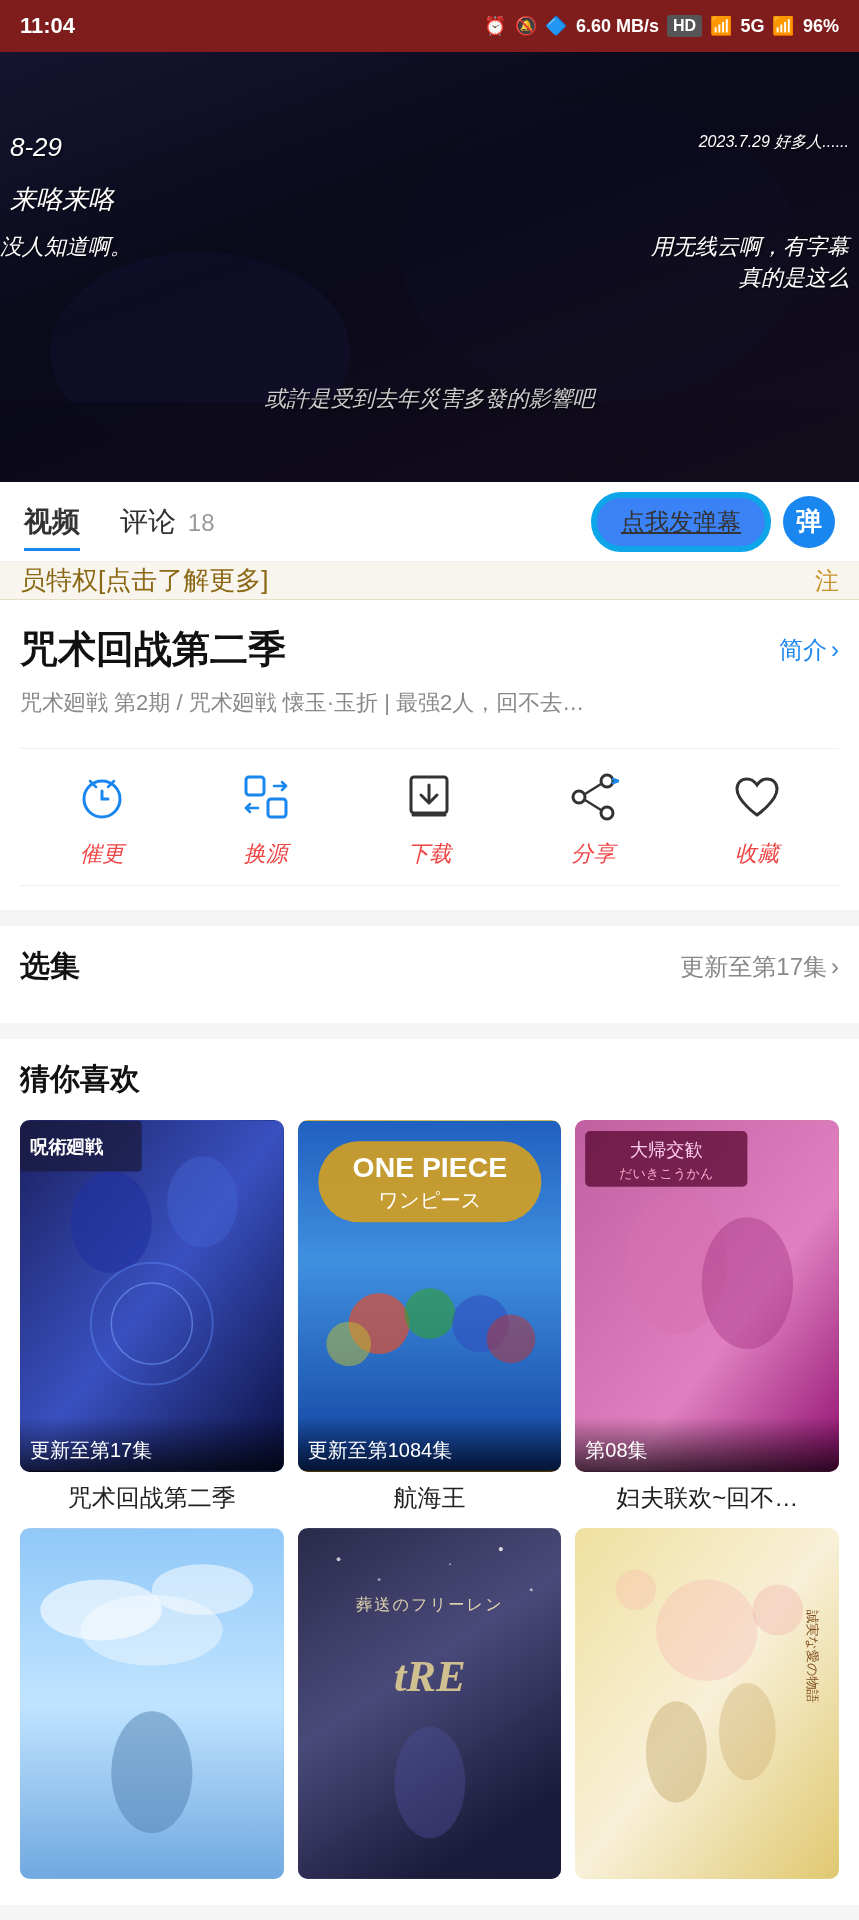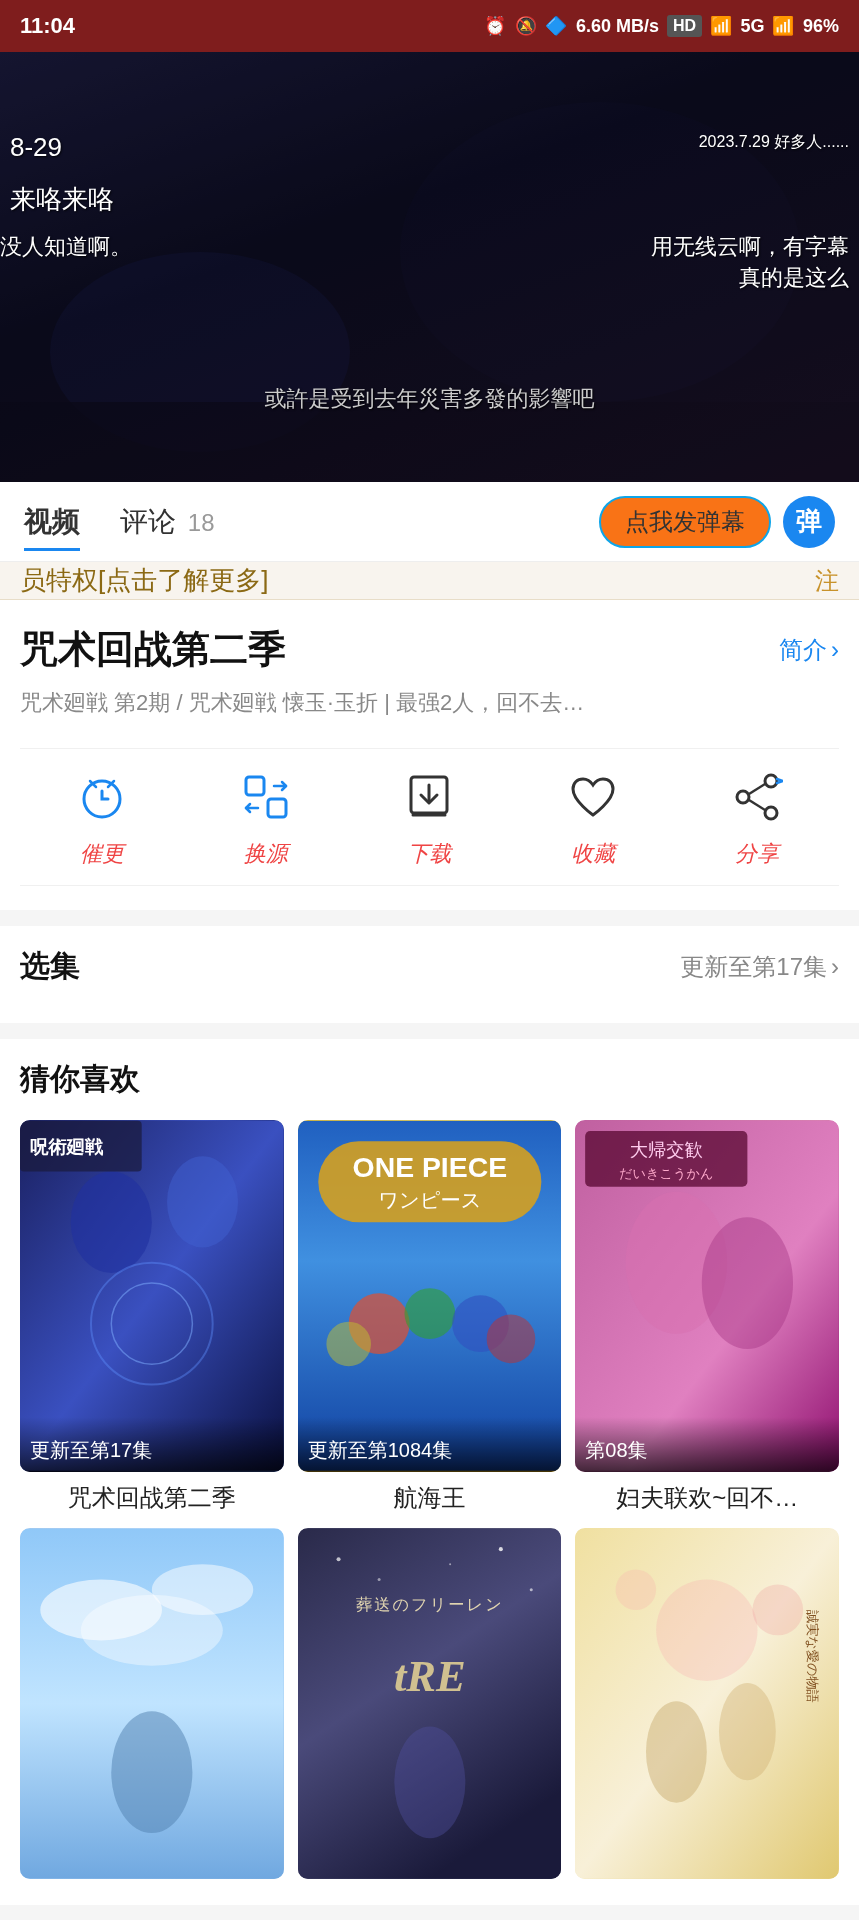--- a/index.html
+++ b/index.html
@@ -27,20 +27,21 @@
     .status-time { font-weight: 700; }
     .status-icons { display: flex; align-items: center; gap: 8px; font-size: 18px; }
 
     
     .video-area {
       background: #c4b5fd;
       width: 100%;
       height: 430px;
       position: relative;
       overflow: hidden;
+      font-style: italic;
     }
     .video-bg {
       width: 100%;
       height: 100%;
       background: linear-gradient(160deg, #1a1a3a 0%, #0a0a1a 40%, #1a1020 100%);
       position: relative;
     }
     .danmu-overlay {
       position: absolute;
       top: 0; left: 0; right: 0; bottom: 60px;
@@ -99,27 +100,28 @@
       background: #1a87f0;
     }
     .tab-count { color: #999; font-size: 24px; margin-left: 4px; }
     .danmu-btn-group {
       margin-left: auto;
       display: flex;
       align-items: center;
       gap: 12px;
     }
     .danmu-send-btn {
-      background: #f97316;
-      border: 2px solid #0ea5e9;
+      background: #3b82f6;
+      border: 6px solid #0ea5e9;
       border-radius: 30px;
       padding: 8px 24px;
       font-size: 24px;
       color: #333;
       cursor: pointer;
+      text-decoration: underline;
     }
     .danmu-icon-btn {
       background: #1a87f0;
       border-radius: 50%;
       width: 52px;
       height: 52px;
       display: flex;
       align-items: center;
       justify-content: center;
       color: white;
@@ -429,39 +431,39 @@
           <polyline points="18,24 26,32 34,24" stroke="#333" stroke-width="3" stroke-linecap="round" stroke-linejoin="round"></polyline>
           <line x1="10" y1="44" x2="42" y2="44" stroke="#333" stroke-width="3" stroke-linecap="round"></line>
         </svg>
       </div>
       <span class="action-label">下载</span>
     </div>
 
     <div class="action-btn">
       <div class="action-icon">
         <svg viewBox="0 0 52 52" fill="none" xmlns="http://www.w3.org/2000/svg">
-          <path d="M26 44 C26 44 6 30 6 18 C6 12 10 8 16 8 C20 8 24 11 26 14 C28 11 32 8 36 8 C42 8 46 12 46 18 C46 30 26 44 26 44Z" stroke="#333" stroke-width="3" fill="none"></path>
-        </svg>
-      </div>
-      <span class="action-label">收藏</span>
-    </div>
-
-    <div class="action-btn">
-      <div class="action-icon">
-        <svg viewBox="0 0 52 52" fill="none" xmlns="http://www.w3.org/2000/svg">
           <circle cx="40" cy="10" r="6" stroke="#333" stroke-width="3" fill="none"></circle>
           <circle cx="40" cy="42" r="6" stroke="#333" stroke-width="3" fill="none"></circle>
           <circle cx="12" cy="26" r="6" stroke="#333" stroke-width="3" fill="none"></circle>
           <line x1="18" y1="23" x2="34" y2="13" stroke="#333" stroke-width="2.5"></line>
           <line x1="18" y1="29" x2="34" y2="39" stroke="#333" stroke-width="2.5"></line>
           <path d="M34 10 L44 10" stroke="#333" stroke-width="2" opacity="0"></path>
           <path d="M46 8 L52 10 L46 12" stroke="#1a87f0" stroke-width="2.5" stroke-linecap="round" stroke-linejoin="round"></path>
         </svg>
       </div>
       <span class="action-label">分享</span>
+    </div>
+
+    <div class="action-btn">
+      <div class="action-icon">
+        <svg viewBox="0 0 52 52" fill="none" xmlns="http://www.w3.org/2000/svg">
+          <path d="M26 44 C26 44 6 30 6 18 C6 12 10 8 16 8 C20 8 24 11 26 14 C28 11 32 8 36 8 C42 8 46 12 46 18 C46 30 26 44 26 44Z" stroke="#333" stroke-width="3" fill="none"></path>
+        </svg>
+      </div>
+      <span class="action-label">收藏</span>
     </div>
   </div>
 </div>
 
 <div class="episode-section">
   <div class="section-header">
     <span class="section-title">选集</span>
     <div class="section-more">
       <span>更新至第17集</span>
       <span> ›</span>

